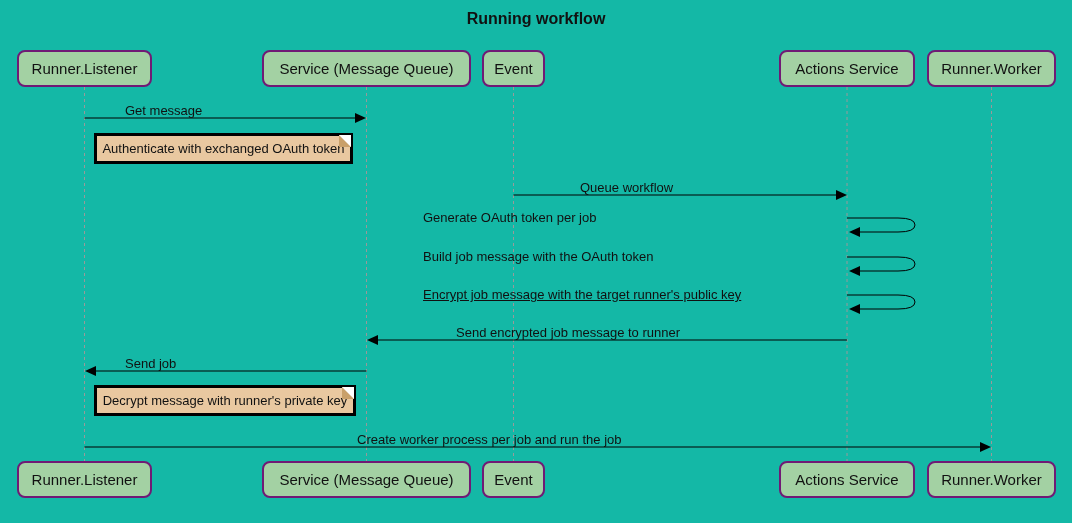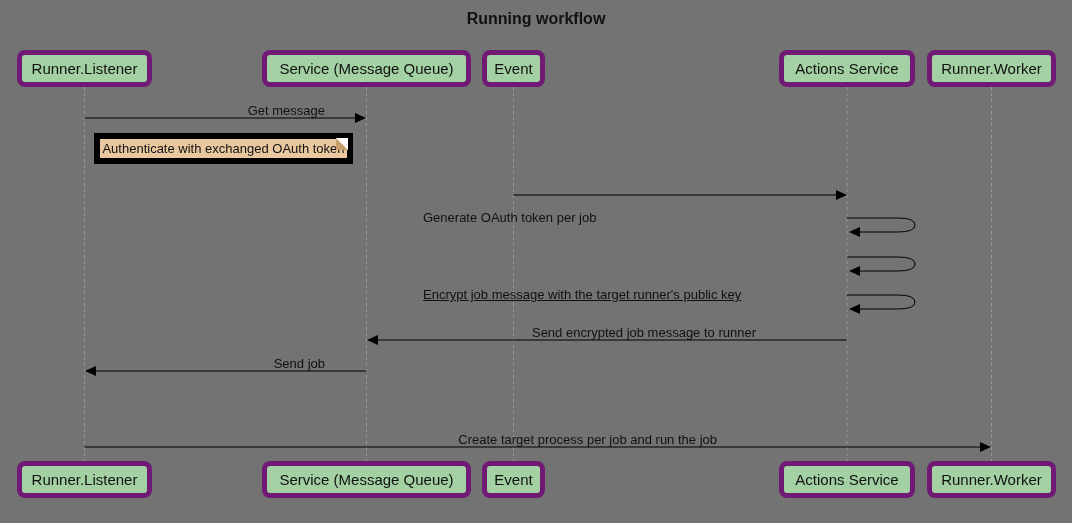--- a/index.html
+++ b/index.html
@@ -5,21 +5,21 @@
   html, body {
     margin: 0;
     padding: 0;
     background: #ffffff;
     font-family: "Liberation Sans", sans-serif;
   }
   .diagram {
     position: relative;
     width: 1072px;
     height: 523px;
-    background: #737373;
+    background: #14b8a6;
     overflow: hidden;
     color: #111111;
   }
   .title {
     position: absolute;
     top: 10px;
     left: 0;
     width: 100%;
     text-align: center;
     font-size: 16px;
@@ -30,46 +30,46 @@
     position: absolute;
     top: 0; left: 0;
     width: 1072px;
     height: 523px;
     pointer-events: none;
   }
   .actor {
     position: absolute;
     height: 37px;
     background: #a3d1a3;
-    border: 5px solid #701a75;
+    border: 2px solid #701a75;
     border-radius: 8px;
     box-sizing: border-box;
     display: flex;
     align-items: center;
     justify-content: center;
     font-size: 15px;
     color: #111111;
     white-space: nowrap;
     text-align: center;
   }
   .msg-label {
     position: absolute;
     font-size: 13px;
     line-height: 15px;
     color: #111111;
-    text-align: right;
+    text-align: left;
     white-space: nowrap;
   }
   .self-label {
     text-align: left;
   }
   .note {
     position: absolute;
     background: #e9c8a0;
-    border: 6px solid #000000;
+    border: 3px solid #000000;
     box-sizing: border-box;
     display: flex;
     align-items: center;
     justify-content: center;
     font-size: 13px;
     color: #111111;
     white-space: nowrap;
   }
   .note .fold {
     position: absolute;
@@ -148,24 +148,30 @@
       <span>Event</span>
     </div>
   <div class="actor" style="left:779px; top:461px; width:136px;">
       <span>Actions Service</span>
     </div>
   <div class="actor" style="left:927px; top:461px; width:129px;">
       <span>Runner.Worker</span>
     </div>
 
   <div class="msg-label" style="left:125px; top:103px; width:200px;">Get message</div>
+  <div class="msg-label" style="left:580px; top:180px; width:200px;">Queue workflow</div>
   <div class="msg-label self-label" style="right:229px; top:210px; width:420px;">Generate OAuth token per job</div>
+  <div class="msg-label self-label" style="right:229px; top:249px; width:420px;">Build job message with the OAuth token</div>
   <div class="msg-label self-label" style="right:229px; top:287px; width:420px;text-decoration:underline;">Encrypt job message with the target runner's public key</div>
   <div class="msg-label" style="left:125px; top:356px; width:200px;">Send job</div>
   <div class="msg-label" style="left:456px; top:325px; width:300px;">Send encrypted job message to runner</div>
-  <div class="msg-label" style="left:357px; top:432px; width:360px;">Create target process per job and run the job</div>
+  <div class="msg-label" style="left:357px; top:432px; width:360px;">Create worker process per job and run the job</div>
 
   <div class="note" style="left:94px; top:133px; width:259px; height:31px;">
     <span>Authenticate with exchanged OAuth token</span>
+    <span class="fold"></span>
+  </div>
+  <div class="note" style="left:94px; top:385px; width:262px; height:31px;">
+    <span>Decrypt message with runner's private key</span>
     <span class="fold"></span>
   </div>
 
 </div>
 
 </body></html>

